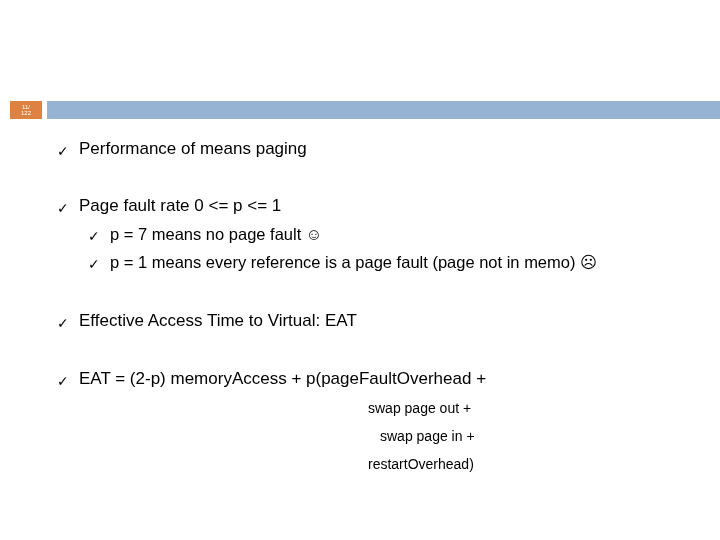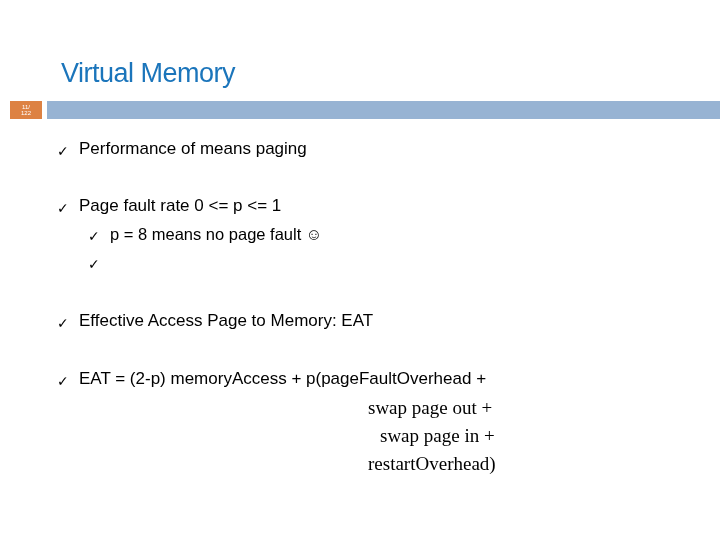--- a/index.html
+++ b/index.html
@@ -48,67 +48,67 @@
   }
   .line {
     position: absolute;
     display: flex;
     align-items: flex-start;
     white-space: nowrap;
     color: #000000;
   }
   .l1 { font-size: 17px; line-height: 22px; }
   .l2 { font-size: 16.5px; line-height: 22px; }
-  .cont { font-size: 19px; line-height: 22px; font-family: Liberation Serif, serif; }
+  .cont { font-size: 14px; line-height: 22px; }
   .mark {
     display: inline-block;
     width: 22px;
     font-size: 14px;
     padding-top: 2px;
     color: #000000;
     flex: 0 0 22px;
   }
   .txt { display: inline-block; }
 </style>
 </head>
 <body>
 
 <div class="slide">
 
-  <div class="title">Virtual Memory</div>
 
   <div class="page-marker">
     <span>11/</span>
     <span>122</span>
   </div>
 
   <div class="header-bar"></div>
 
   <div class="line l1" style="left:57px; top:138px;">
     <span class="mark">✓</span>
     <span class="txt">Performance of means paging</span>
   </div>
 
   <div class="line l1" style="left:57px; top:195px;">
     <span class="mark">✓</span>
     <span class="txt">Page fault rate 0 &lt;= p &lt;= 1</span>
   </div>
 
   <div class="line l2" style="left:88px; top:223px;">
     <span class="mark">✓</span>
-    <span class="txt">p = 8 means no page fault ☺</span>
+    <span class="txt">p = 7 means no page fault ☺</span>
   </div>
 
   <div class="line l2" style="left:88px; top:251px;">
     <span class="mark">✓</span>
+    <span class="txt">p = 1 means every reference is a page fault (page not in memo) ☹</span>
   </div>
 
   <div class="line l1" style="left:57px; top:310px;">
     <span class="mark">✓</span>
-    <span class="txt">Effective Access Page to Memory: EAT</span>
+    <span class="txt">Effective Access Time to Virtual: EAT</span>
   </div>
 
   <div class="line l1" style="left:57px; top:368px;">
     <span class="mark">✓</span>
     <span class="txt">EAT = (2-p) memoryAccess + p(pageFaultOverhead +</span>
   </div>
 
   <div class="line cont" style="left:368px; top:397px;">
     <span class="txt">swap page out +</span>
   </div>

